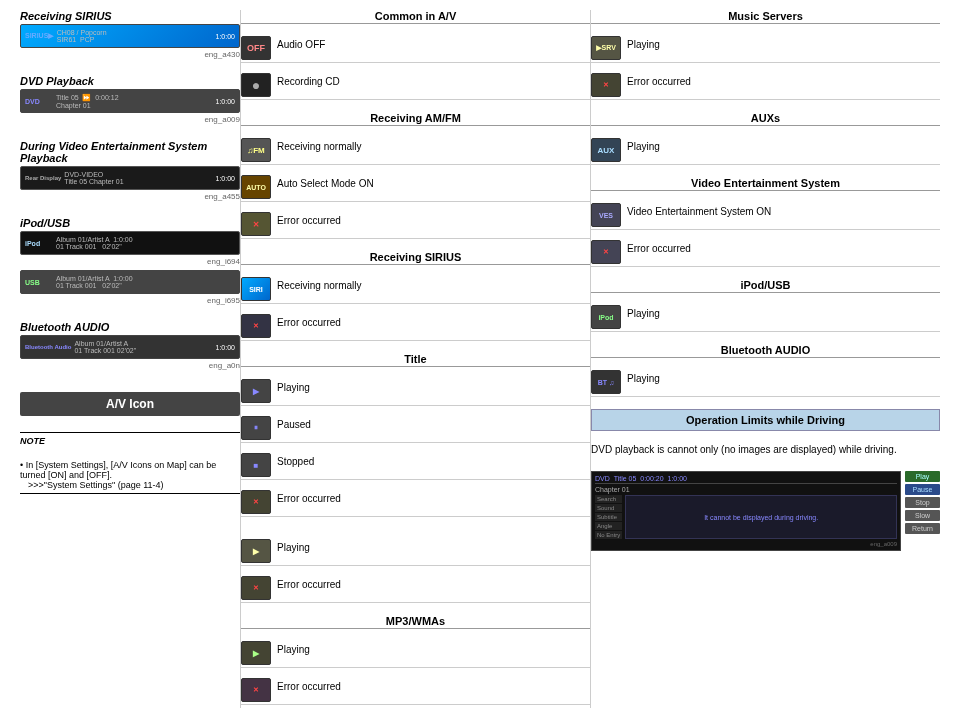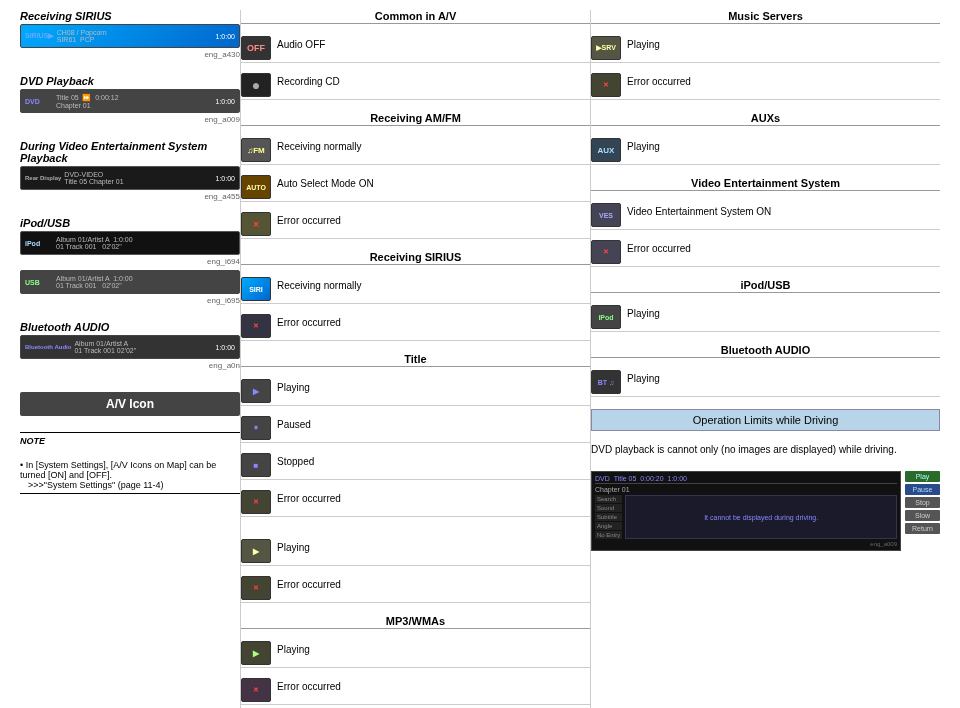--- a/index.html
+++ b/index.html
@@ -123,21 +123,21 @@
       justify-content: center;
       font-size: 7px;
       color: #fff;
       font-weight: bold;
       margin-top: 8px;
     }
 
     .operation-limits-box {
       background: #b8d4e8;
       text-align: center;
-      font-weight: normal;
+      font-weight: bold;
       font-size: 11px;
       padding: 4px;
       border: 1px solid #88a;
       margin-bottom: 6px;
     }
 
     .small-screen-device {
       background: #111;
       border: 1px solid #444;
       height: 24px;

